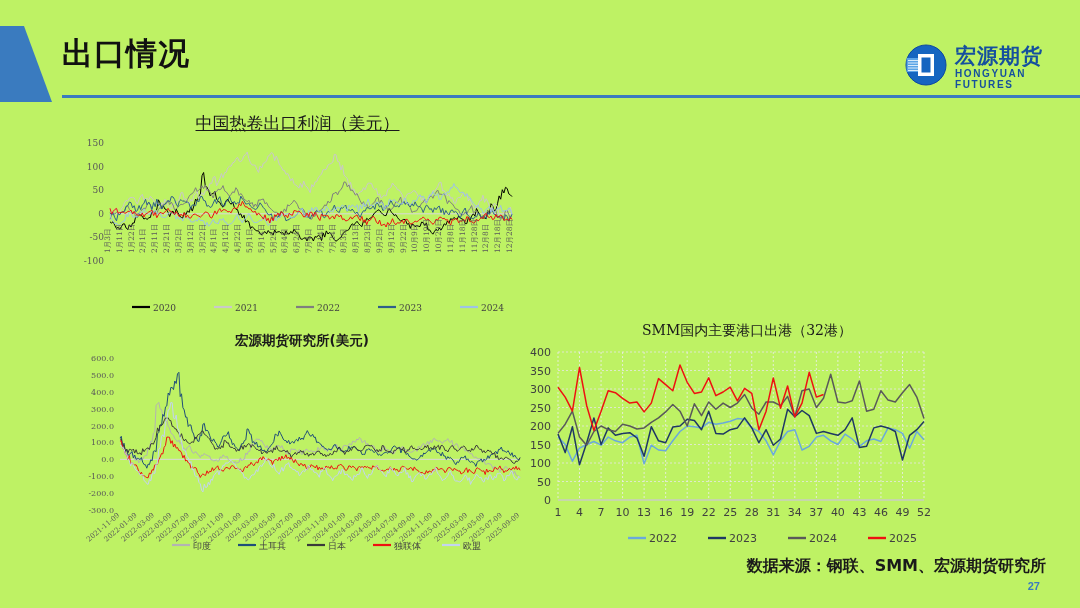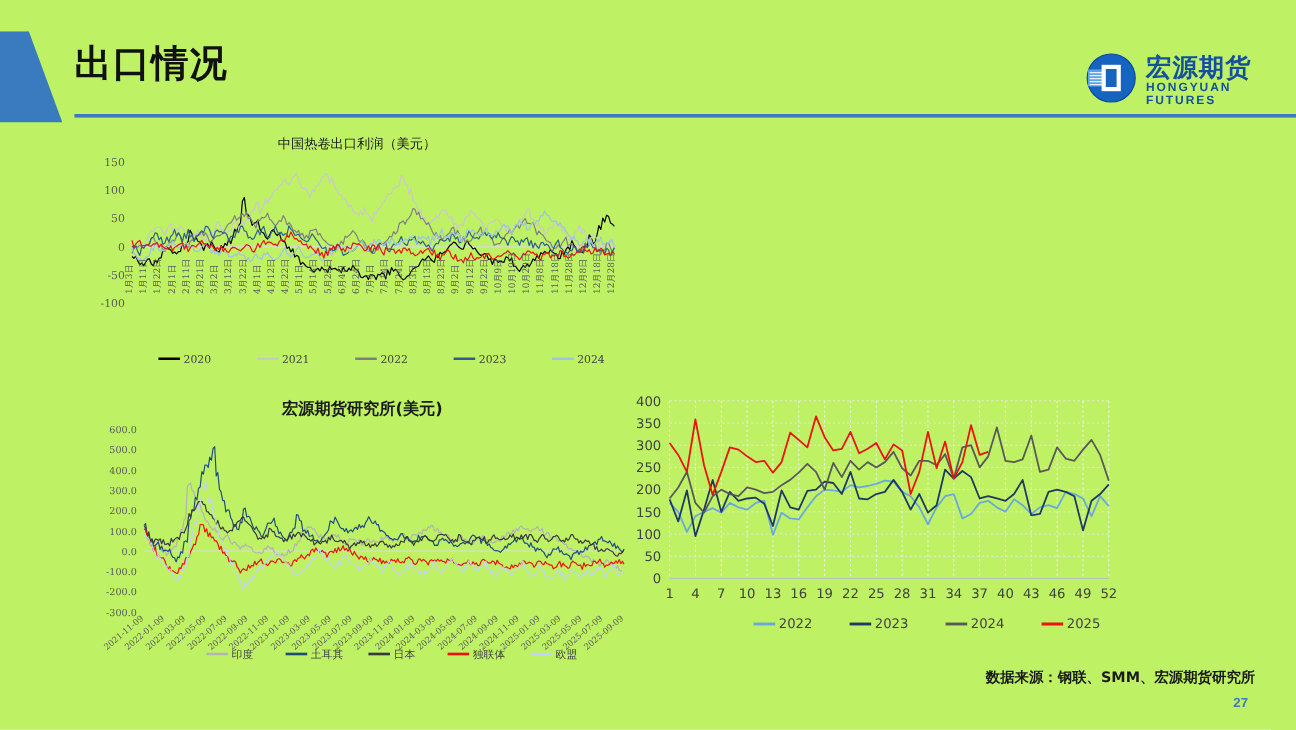--- a/index.html
+++ b/index.html
@@ -35,36 +35,36 @@
   .para div{white-space:nowrap;}
 
   
   .chart{position:absolute;}
   .ctitle{
     text-align:center;font-family:"DejaVu Serif","Liberation Serif",serif;
     color:#1a1a1a;
   }
 
   #chart1{left:70px;top:112px;width:455px;height:200px;}
-  #chart1 .ctitle{font-size:11px;}
+  #chart1 .ctitle{font-size:17px;text-decoration:underline;}
   #chart2{left:72px;top:332px;width:460px;height:220px;}
   #chart2 .ctitle{font-size:13.5px;font-family:"DejaVu Sans","Liberation Sans",sans-serif;font-weight:bold;}
   #chart3{left:512px;top:322px;width:470px;height:230px;}
   #chart3 .ctitle{font-size:14px;}
 
   svg{display:block;}
   .axis-txt{font-family:"DejaVu Serif","Liberation Serif",serif;fill:#595959;}
   .axis-txt-s{font-family:"DejaVu Sans","Liberation Sans",sans-serif;fill:#404040;}
   .legend-txt{font-family:"DejaVu Serif","Liberation Serif",serif;fill:#404040;font-size:9px;}
   .legend-txt-s{font-family:"DejaVu Sans","Liberation Sans",sans-serif;fill:#404040;font-size:11px;}
 
   .src{
     position:absolute;left:0;top:556px;width:1046px;text-align:right;
     font-family:"DejaVu Sans","Liberation Sans",sans-serif;
-    font-size:12px;font-weight:bold;color:#1a1a1a;
+    font-size:16px;font-weight:bold;color:#1a1a1a;
   }
   .pageno{
     position:absolute;left:0;top:580px;width:1040px;text-align:right;
     font-size:11px;color:#3a7bbf;font-weight:bold;
   }
 </style>
 </head>
 <body>
 
 <div class="slide">
@@ -205,20 +205,21 @@
         <line x1="235" y1="195" x2="253" y2="195" stroke="#3a3a3a" stroke-width="2.2"></line>
         <text x="256" y="198.5" class="legend-txt" text-anchor="start" font-size="9">日本</text>
         <line x1="301" y1="195" x2="319" y2="195" stroke="#ee1111" stroke-width="2.2"></line>
         <text x="322" y="198.5" class="legend-txt" text-anchor="start" font-size="9">独联体</text>
         <line x1="370" y1="195" x2="388" y2="195" stroke="#c3d4f0" stroke-width="2.2"></line>
         <text x="391" y="198.5" class="legend-txt" text-anchor="start" font-size="9">欧盟</text>
       </svg>
   </div>
 
   <div class="chart" id="chart3">
+    <div class="ctitle">SMM国内主要港口出港（32港）</div>
     <svg id="svg3" width="470" height="208" viewBox="0 0 470 208">
         <text x="39" y="16" class="axis-txt-s" text-anchor="end" font-size="11">400</text>
         <line x1="46" y1="12" x2="412" y2="12" stroke="#e6e6e6" stroke-width="0.8" stroke-dasharray="2,2"></line>
         <text x="39" y="34.5" class="axis-txt-s" text-anchor="end" font-size="11">350</text>
         <line x1="46" y1="30.5" x2="412" y2="30.5" stroke="#e6e6e6" stroke-width="0.8" stroke-dasharray="2,2"></line>
         <text x="39" y="53" class="axis-txt-s" text-anchor="end" font-size="11">300</text>
         <line x1="46" y1="49" x2="412" y2="49" stroke="#e6e6e6" stroke-width="0.8" stroke-dasharray="2,2"></line>
         <text x="39" y="71.5" class="axis-txt-s" text-anchor="end" font-size="11">250</text>
         <line x1="46" y1="67.5" x2="412" y2="67.5" stroke="#e6e6e6" stroke-width="0.8" stroke-dasharray="2,2"></line>
         <text x="39" y="90" class="axis-txt-s" text-anchor="end" font-size="11">200</text>

